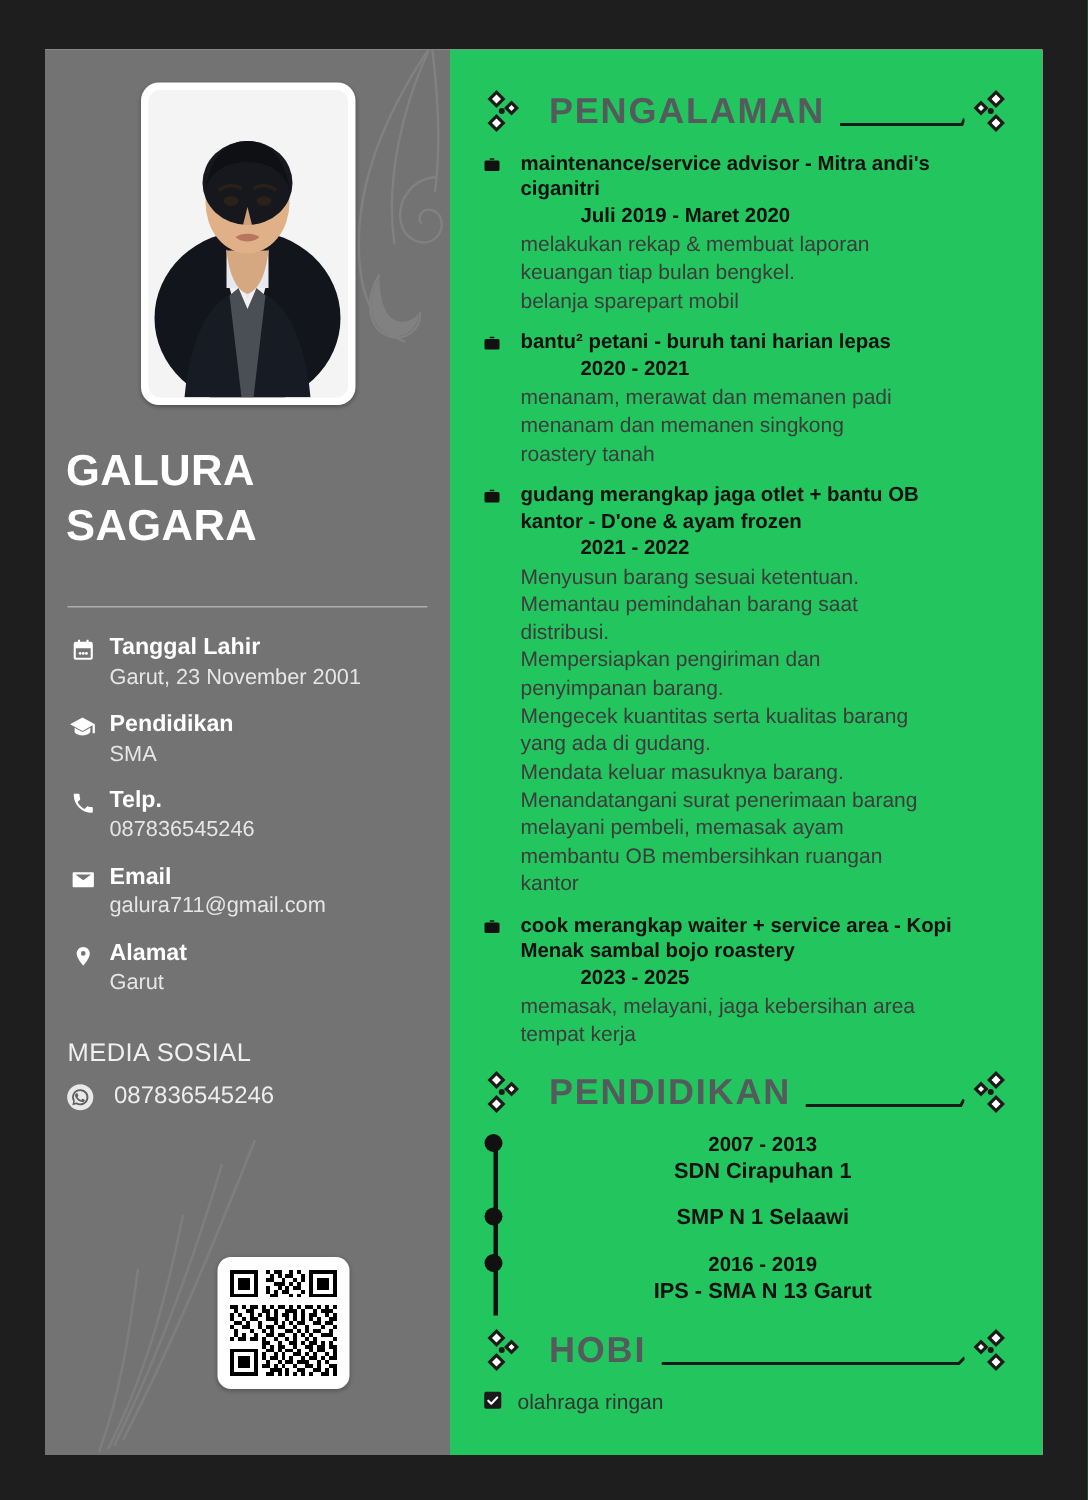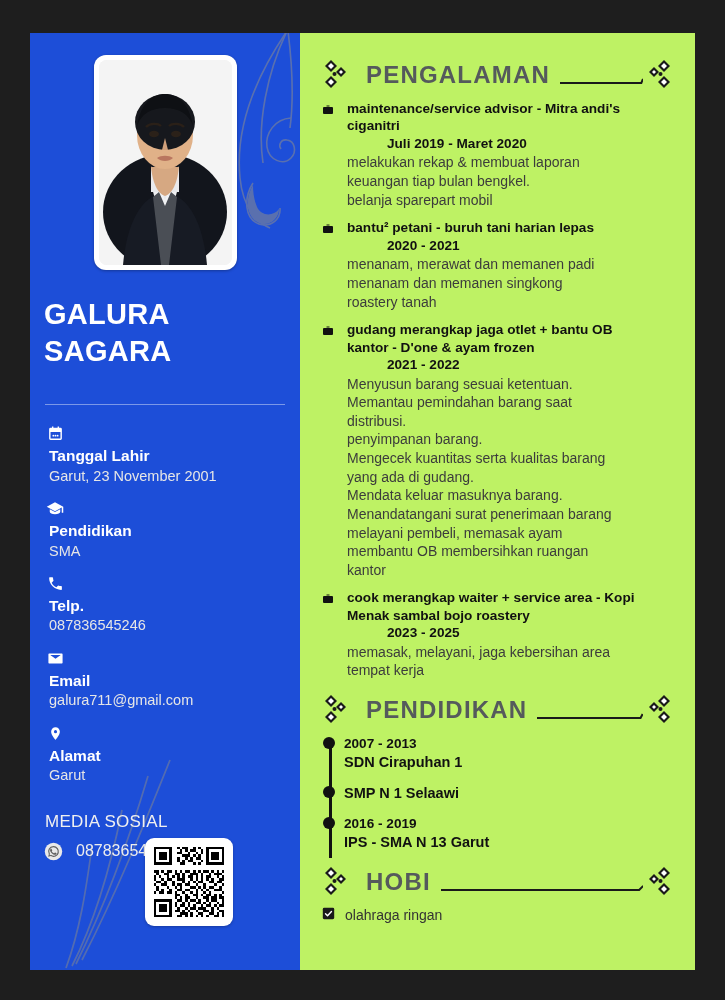--- a/index.html
+++ b/index.html
@@ -14,21 +14,21 @@
     left:30px; top:33px;
     width:665px; height:937px;
     display:flex;
     overflow:hidden;
     background:#fff;
   }
 
   
   .sidebar {
     width:270px;
-    background:#1d4ed8;
+    background:#737373;
     position:relative;
     overflow:hidden;
     flex:0 0 270px;
   }
   .swirl-top { position:absolute; top:-10px; left:165px; width:120px; height:215px; opacity:.55; pointer-events:none; }
   .swirl-bottom { position:absolute; bottom:-10px; left:-10px; width:190px; height:230px; opacity:.5; pointer-events:none; }
 
   .photo-wrap {
     position:relative;
     margin:22px auto 0;
@@ -68,21 +68,20 @@
     margin:19px 15px 0 15px;
     height:1px;
     background:rgba(255,255,255,.42);
   }
 
   .contacts { position:relative; margin:17px 0 0 13px; }
   .contact {
     display:flex;
     align-items:flex-start;
     margin-bottom:11px;
-    flex-direction:column;
   }
   .c-icon {
     width:24px; flex:0 0 24px;
     display:flex; justify-content:center;
     padding-top:3px;
   }
   .c-icon svg { display:block; fill:#ffffff; }
   .c-text { padding-left:6px; }
   .c-label { color:#fff; font-size:15.5px; font-weight:bold; line-height:1.25; }
   .c-value { color:#e6e6e6; font-size:14.5px; line-height:1.35; margin-top:1px; }
@@ -110,21 +109,21 @@
     background:#fff;
     border-radius:9px;
     padding:6px;
     box-shadow:0 1px 3px rgba(0,0,0,.25);
   }
   .qr-wrap svg { display:block; width:100%; height:100%; }
 
   
   .main {
     flex:1;
-    background:#bef264;
+    background:#22c55e;
     padding:22px 22px 0 22px;
     position:relative;
     overflow:hidden;
   }
 
   .sec-head {
     display:flex;
     align-items:center;
     height:40px;
     margin-bottom:5px;
@@ -167,31 +166,31 @@
     margin-top:1px;
   }
   .exp-desc div { white-space:nowrap; }
 
   
   .edu-wrap { position:relative; padding-left:22px; margin-top:3px; }
   .edu-line {
     position:absolute; left:7px; top:7px; bottom:-6px;
     width:2.5px; background:#111;
   }
-  .edu-item { position:relative; margin-bottom:12px; }
+  .edu-item { position:relative; margin-bottom:12px;text-align:center; }
   .edu-dot {
     position:absolute; left:-21px; top:2px;
     width:12px; height:12px; border-radius:50%;
     background:#111;
   }
   .edu-date { font-size:13.6px; font-weight:bold; color:#111; line-height:1.32; }
   .edu-school { font-size:14.5px; font-weight:bold; color:#111; line-height:1.32; }
 
   
-  .hobby { display:flex; margin-top:3px; }
+  .hobby { display:flex; align-items:center; margin-top:3px; }
   .hobby-box { flex:0 0 16px; }
   .hobby-box svg { display:block; }
   .hobby-text { font-size:14px; color:#333; padding-left:7px; }
 </style>
 </head>
 <body>
 
 <div class="page">
 
   <div class="sidebar">
@@ -601,20 +600,21 @@
             </svg>
         </span>
         <div class="exp-body">
           <div class="exp-title">gudang merangkap jaga otlet + bantu OB</div>
           <div class="exp-title">kantor - D'one &amp;  ayam frozen</div>
           <div class="exp-date">2021 - 2022</div>
           <div class="exp-desc">
             <div>Menyusun barang sesuai ketentuan.</div>
             <div>Memantau pemindahan barang saat</div>
             <div>distribusi.</div>
+            <div>Mempersiapkan pengiriman dan</div>
             <div>penyimpanan barang.</div>
             <div>Mengecek kuantitas serta kualitas barang</div>
             <div>yang ada di gudang.</div>
             <div>Mendata keluar masuknya barang.</div>
             <div>Menandatangani surat penerimaan barang</div>
             <div>melayani pembeli, memasak ayam</div>
             <div>membantu OB membersihkan ruangan</div>
             <div>kantor</div>
           </div>
         </div>

